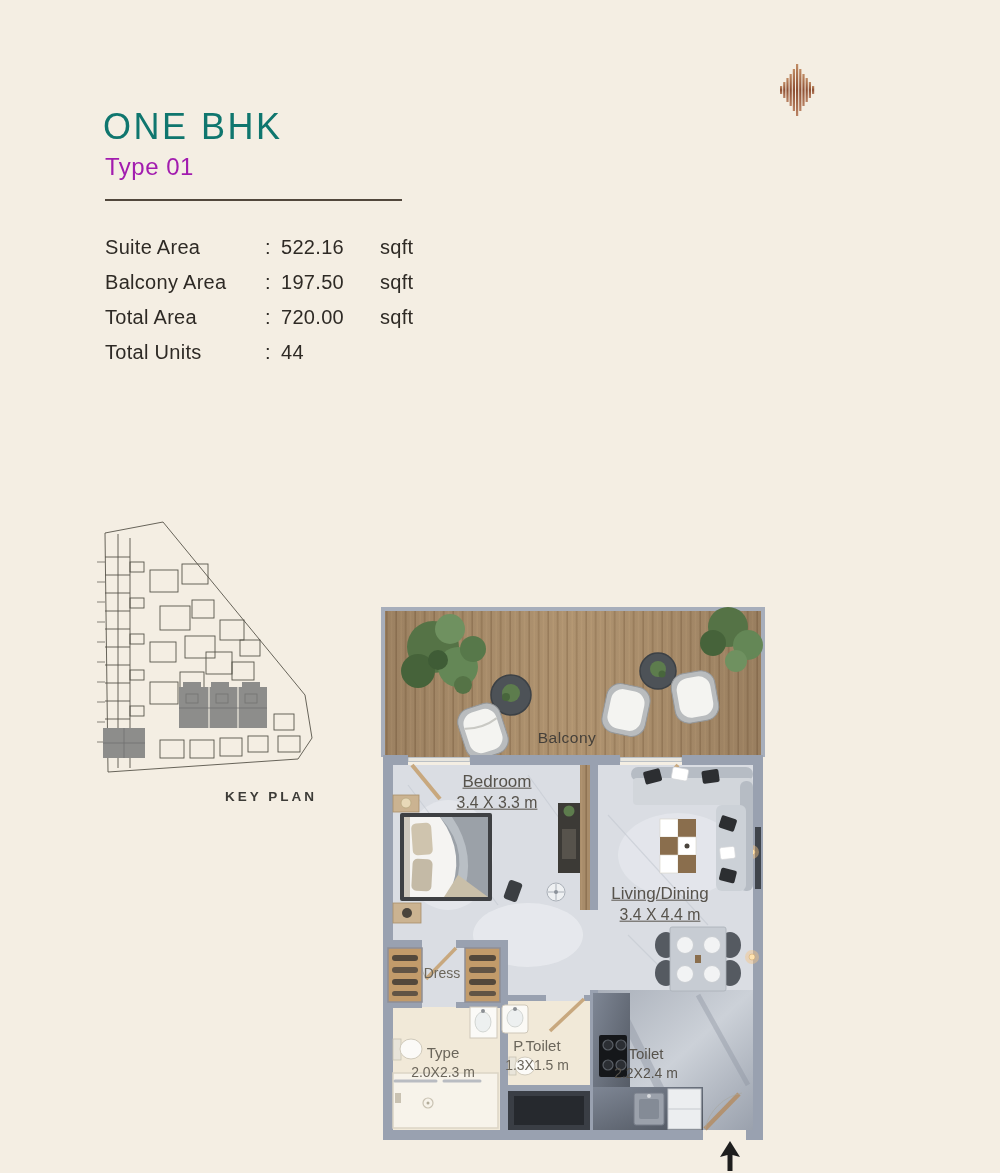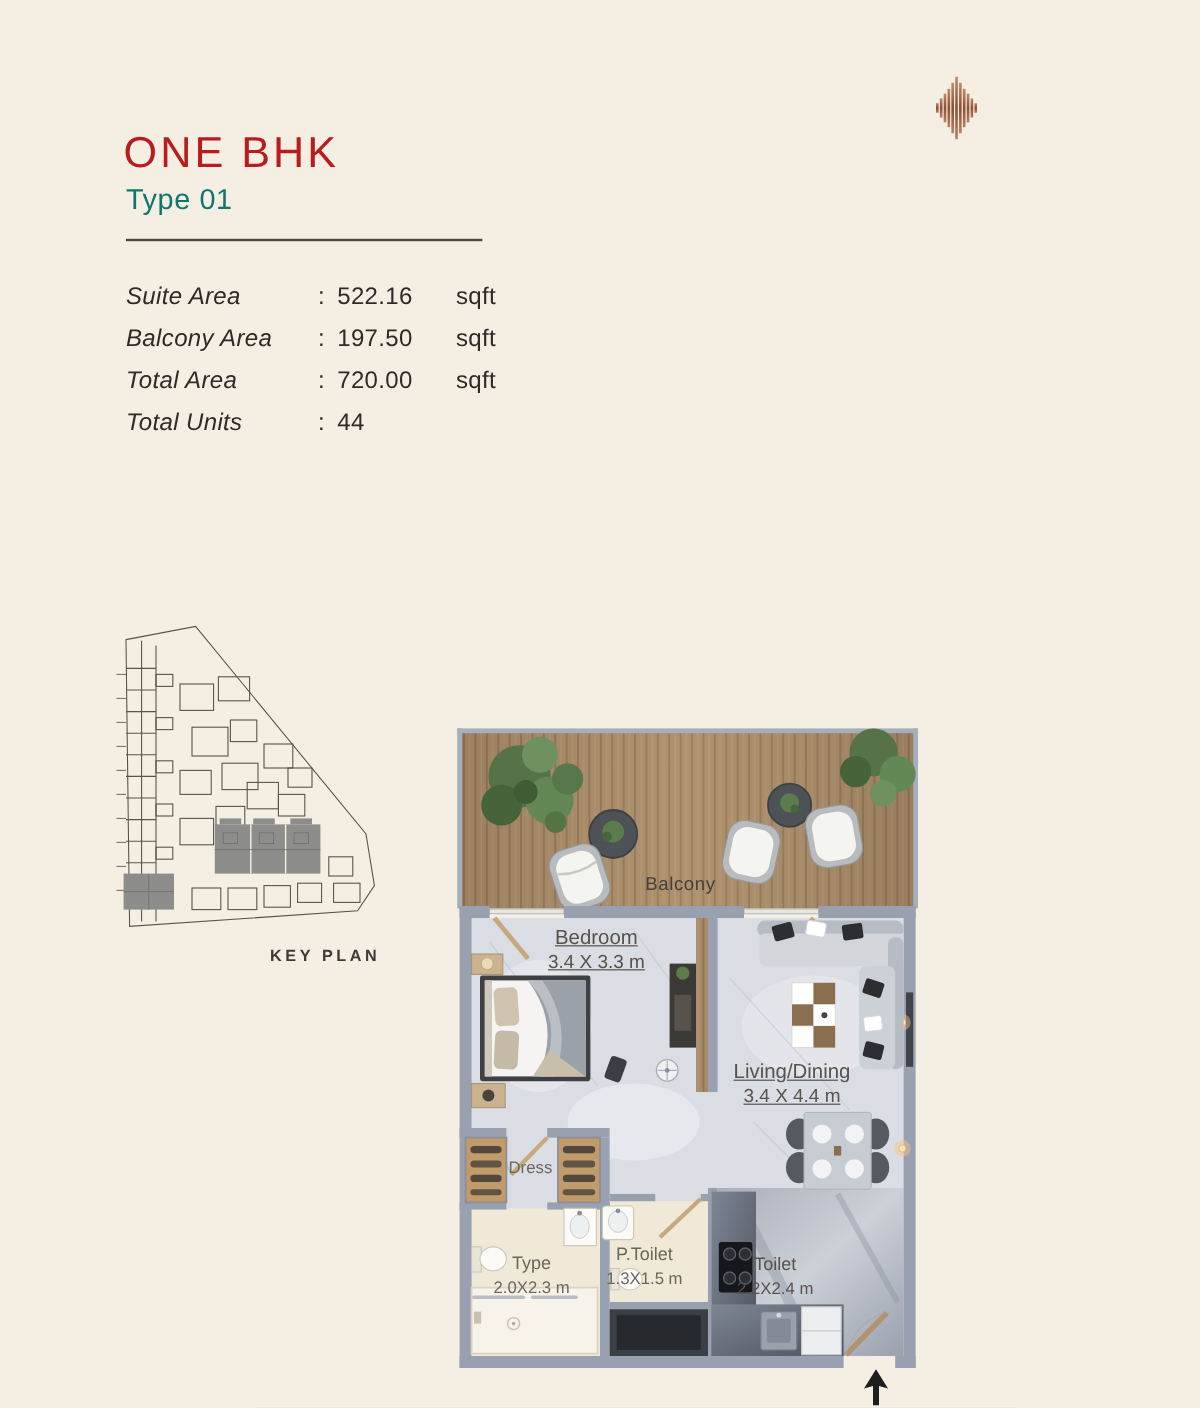--- a/index.html
+++ b/index.html
@@ -3,28 +3,28 @@
 <meta charset="utf-8">
 <style>
   html,body{margin:0;padding:0;background:#e8e2d7;}
   .page{
     position:relative;width:1000px;height:1173px;margin:0 auto;
     background:#f4eee3;overflow:hidden;
     font-family:"Liberation Sans",sans-serif;
   }
   
   .title{position:absolute;left:103px;top:106px;margin:0;font-size:36px;font-weight:400;
-    letter-spacing:2.5px;color:#b91c1c;}
-  .subtitle{position:absolute;left:105px;top:153px;font-size:24px;color:#0f766e;letter-spacing:.5px;}
+    letter-spacing:2.5px;color:#0f766e;}
+  .subtitle{position:absolute;left:105px;top:153px;font-size:24px;color:#a21caf;letter-spacing:.5px;}
   .divider{position:absolute;left:105px;top:199px;width:297px;height:0;border-top:2px solid #51473c;}
   .logo{position:absolute;left:779px;top:61px;}
   
   .stats{position:absolute;left:105px;top:230px;font-size:20px;color:#2e2a25;letter-spacing:.3px;}
   .stats-row{display:flex;height:35px;align-items:center;}
-  .s-label{width:160px;font-style:italic;}
+  .s-label{width:160px;}
   .s-colon{width:16px;}
   .s-value{width:99px;}
   .s-unit{}
   
   .keyplan{position:absolute;left:90px;top:512px;width:240px;height:300px;}
   .keyplan-label{position:absolute;left:181px;top:284px;transform:translate(-50%,-50%);
     font-size:13.5px;font-weight:700;letter-spacing:3px;color:#3c3b37;white-space:nowrap;}
   
   .plan{position:absolute;left:378px;top:605px;width:390px;height:568px;}
   .plan svg{position:absolute;left:0;top:0;}

